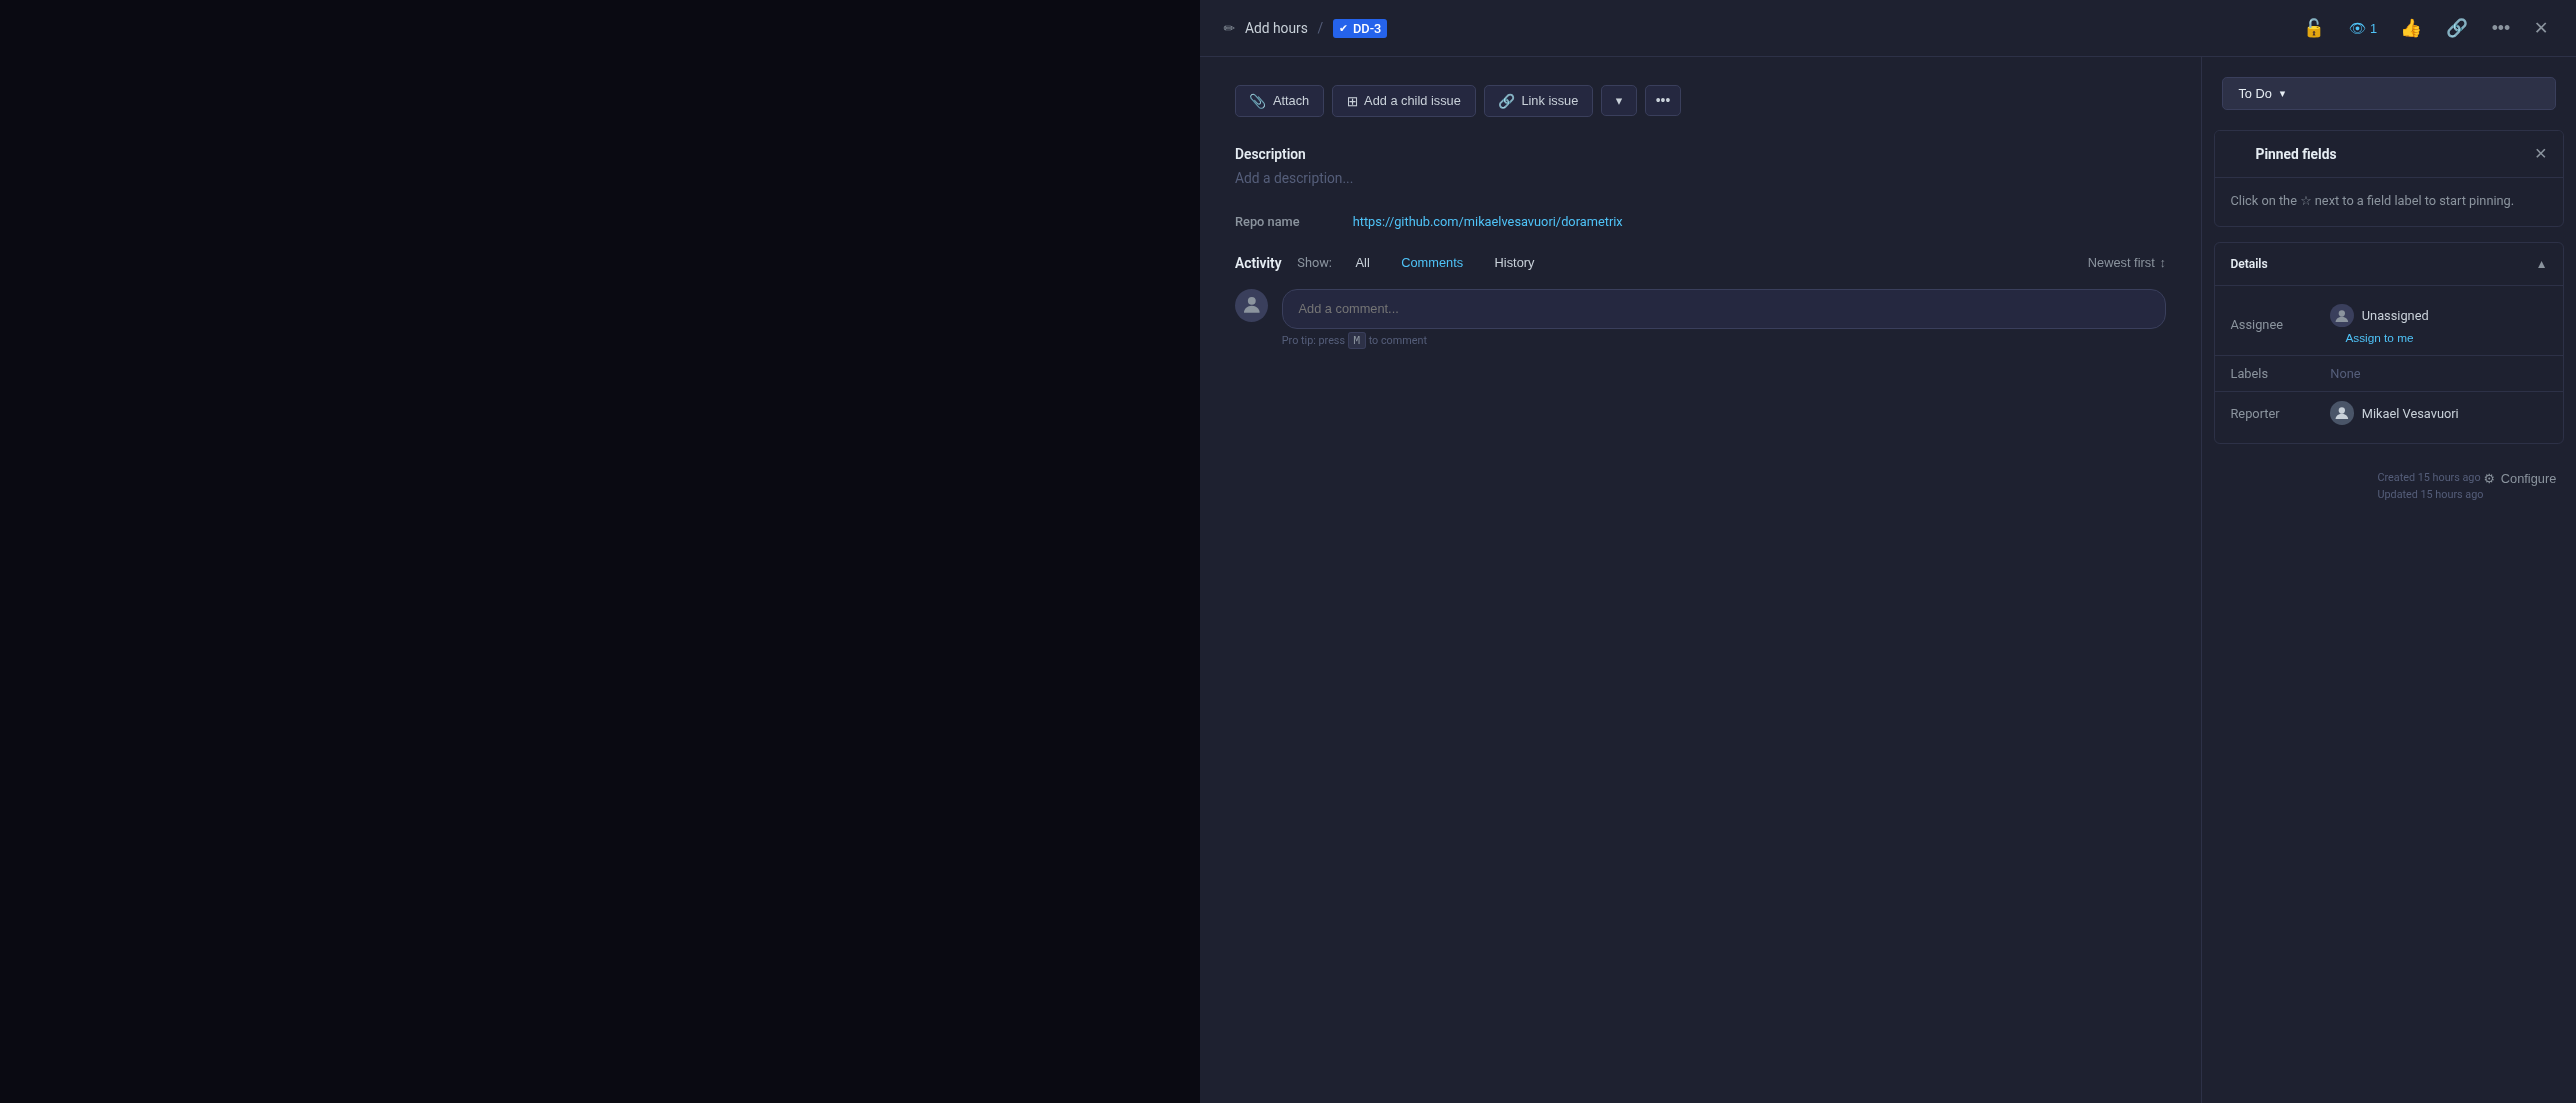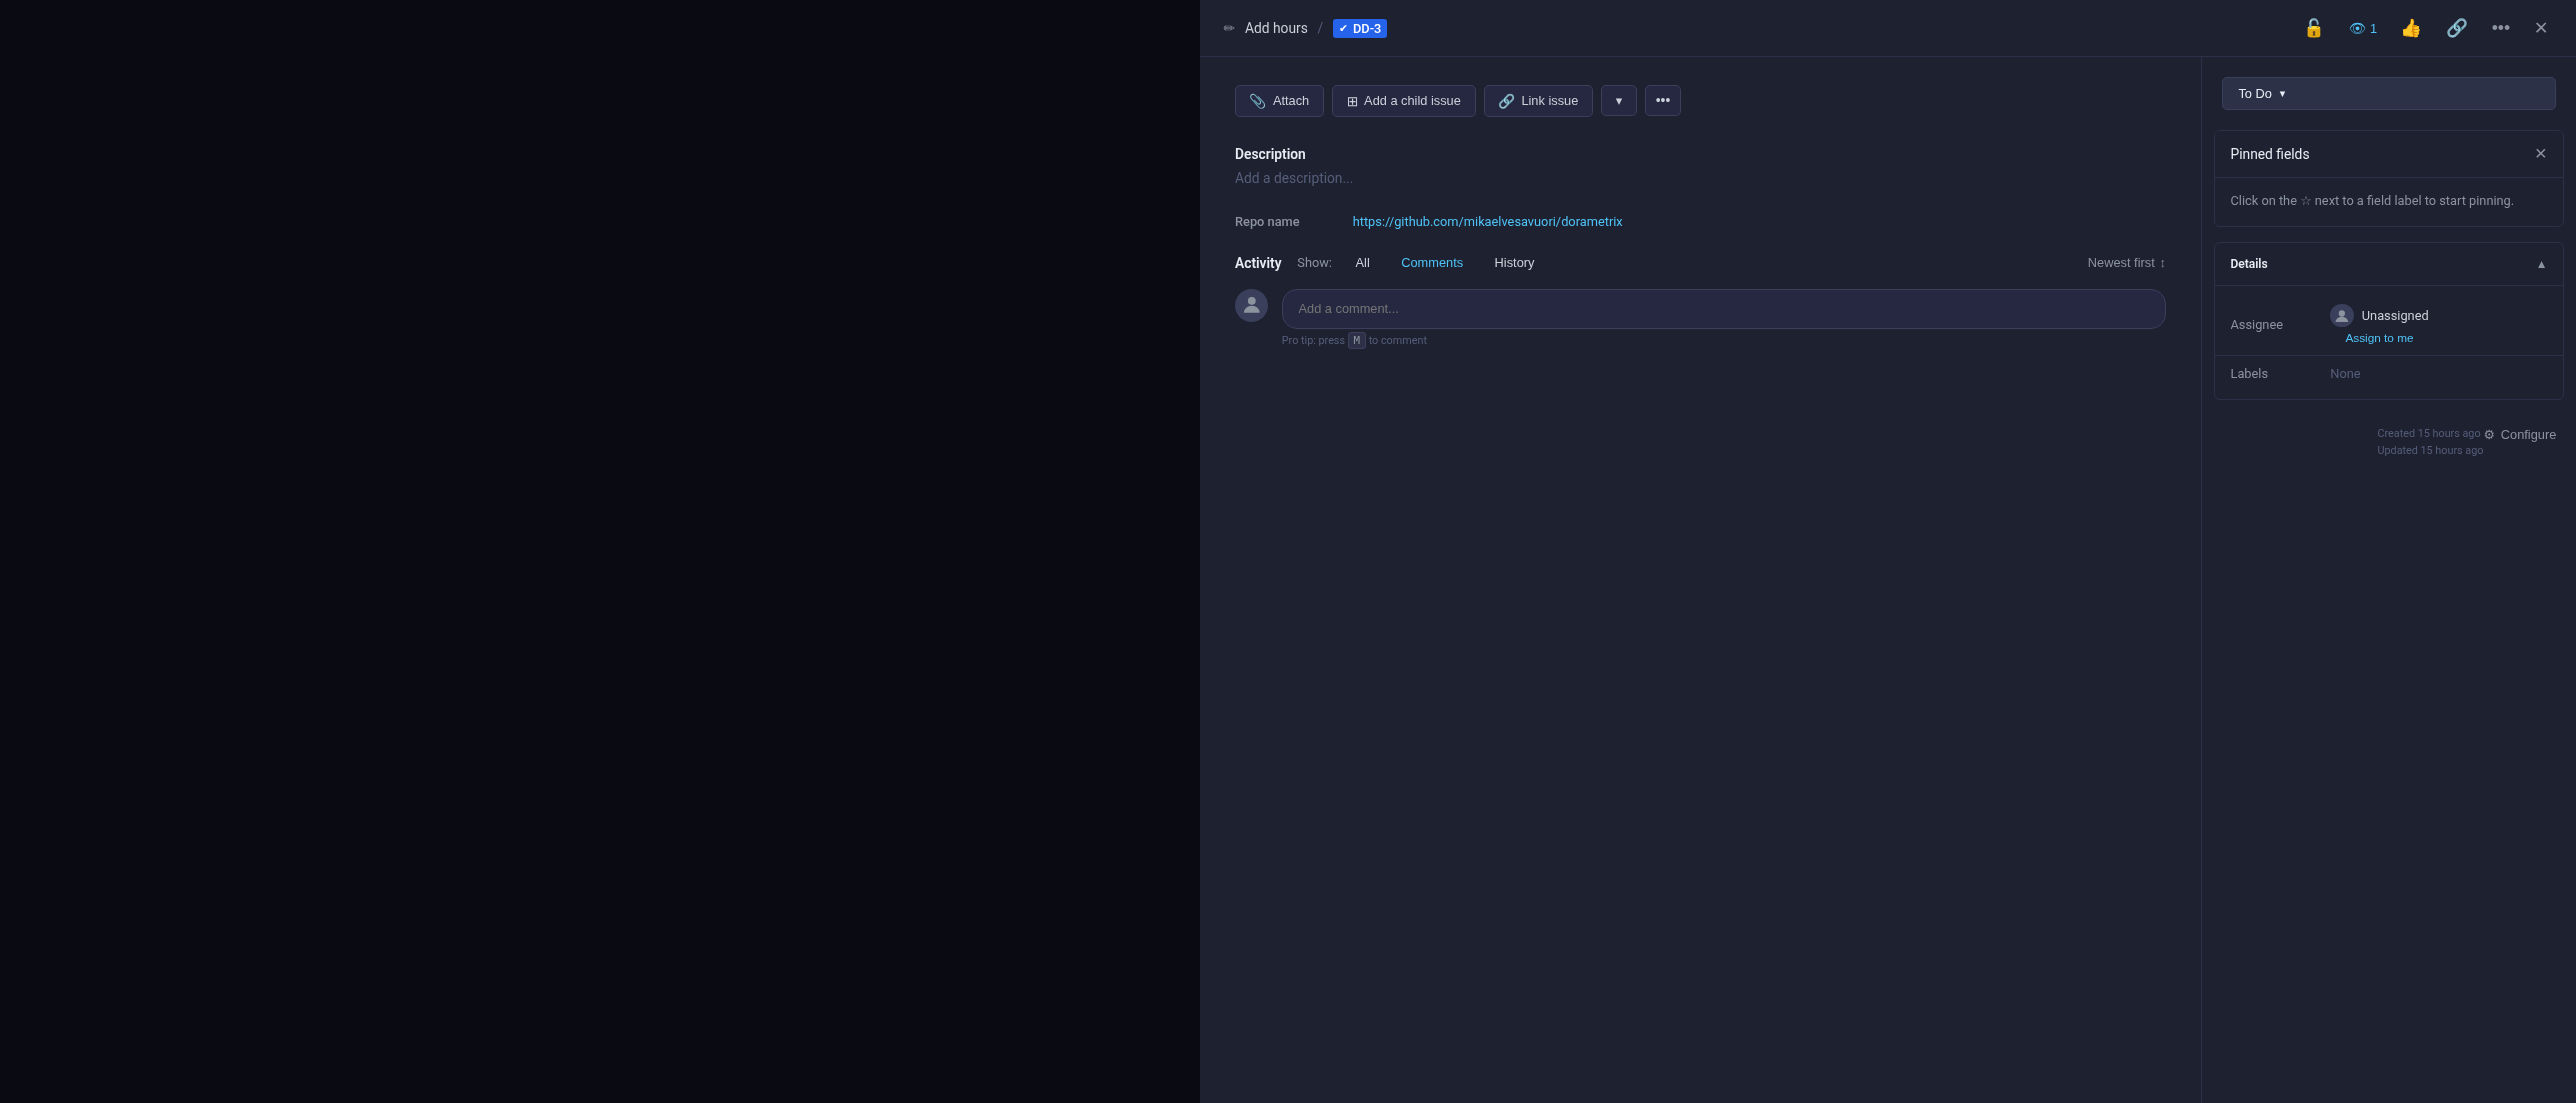--- a/index.html
+++ b/index.html
@@ -294,22 +294,23 @@
     }
     .pinned-fields-header {
       display: flex;
       align-items: center;
       justify-content: space-between;
       padding: 13.8px 15.7px;
       background: #1e2130;
     }
     .pinned-fields-title {
       font-size: 13.8px;
-      font-weight: 400;
+      font-weight: 700;
       color: #e6edf3;
+      margin-left: 25px;
     }
     .close-pinned {
       background: none;
       border: none;
       cursor: pointer;
       color: #8b949e;
       font-size: 15.7px;
     }
     .pinned-fields-body {
       padding: 11.8px 15.7px 15.7px;
@@ -581,20 +582,34 @@
               </div>
             </div>
 
             <div class="detail-row">
               <span class="detail-label">Labels</span>
               <div class="detail-value">
                 <span class="labels-value">None</span>
               </div>
             </div>
 
+            <div class="detail-row">
+              <span class="detail-label">Reporter</span>
+              <div class="detail-value">
+                <div class="reporter-row">
+                  <div class="reporter-avatar-placeholder">
+                    <svg viewBox="0 0 20 20" width="15.7" height="15.7" fill="#c9d1d9">
+                      <circle cx="10" cy="7" r="4"></circle>
+                      <path d="M2 18c0-4 3.6-7 8-7s8 3 8 7"></path>
+                    </svg>
+                  </div>
+                  <span class="reporter-name">Mikael Vesavuori</span>
+                </div>
+              </div>
+            </div>
 
           </div>
         </div>
 
         <div class="right-footer">
           <div class="timestamps">
             <span class="timestamp">Created 15 hours ago</span>
             <span class="timestamp">Updated 15 hours ago</span>
           </div>
           <button class="configure-btn">

